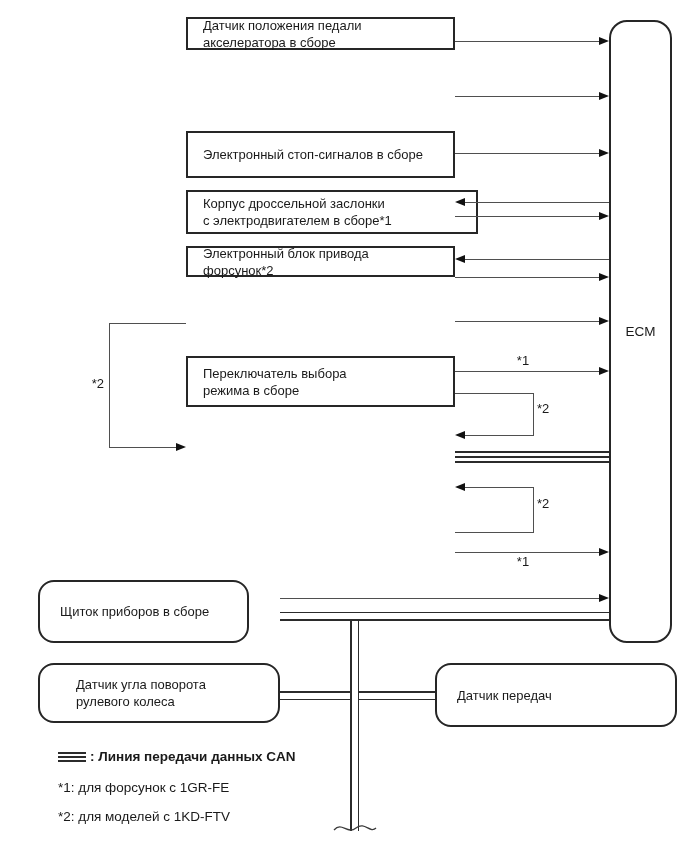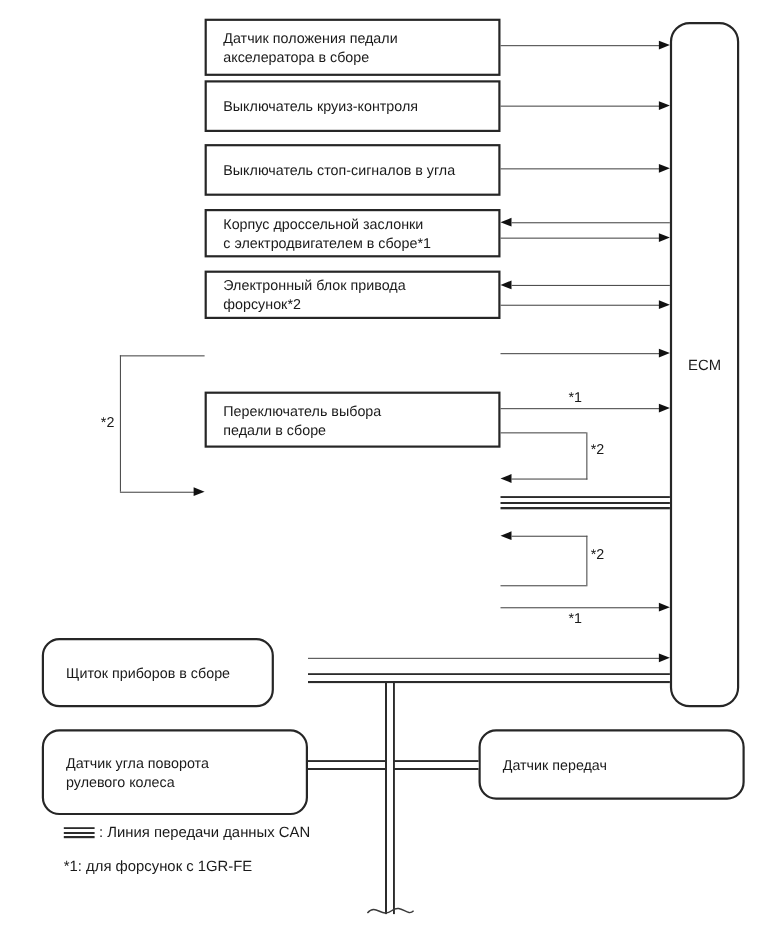--- a/index.html
+++ b/index.html
@@ -31,33 +31,32 @@
 </style>
 </head>
 <body>
 
 <div id="stage">
 
   <div class="ecm" style="left:609px;top:20px;width:63px;height:623px;">
     <span>ECM</span>
   </div>
 
-  <div class="bx" style="left:186px;top:17px;width:269px;height:52px;">Датчик положения педали
+  <div class="bx" style="left:186px;top:17px;width:269px;height:33px;">Датчик положения педали
 акселератора в сборе</div>
-  <div class="bx" style="left:186px;top:73px;width:269px;height:47px;">Выключатель круиз-контроля</div>
-  <div class="bx" style="left:186px;top:131px;width:269px;height:47px;">Выключатель стоп-сигналов в угла</div>
-  <div class="bx" style="left:186px;top:190px;width:269px;height:44px;">Корпус дроссельной заслонки
+  <div class="bx" style="left:186px;top:131px;width:269px;height:47px;">Электронный стоп-сигналов в сборе</div>
+  <div class="bx" style="left:186px;top:190px;width:292px;height:44px;">Корпус дроссельной заслонки
 с электродвигателем в сборе*1</div>
-  <div class="bx" style="left:186px;top:246px;width:269px;height:44px;">Электронный блок привода
+  <div class="bx" style="left:186px;top:246px;width:269px;height:31px;">Электронный блок привода
 форсунок*2</div>
   <div class="bx" style="left:186px;top:356px;width:269px;height:51px;">Переключатель выбора
-педали в сборе</div>
+режима в сборе</div>
 
   <div class="bx rb" style="left:38px;top:580px;width:211px;height:63px;padding-left:20px;">Щиток приборов в сборе</div>
-  <div class="bx rb" style="left:38px;top:663px;width:242px;height:78px;padding-left:20px;">Датчик угла поворота
+  <div class="bx rb" style="left:38px;top:663px;width:242px;height:60px;padding-left:36px;">Датчик угла поворота
 рулевого колеса</div>
   <div class="bx rb" style="left:435px;top:663px;width:242px;height:64px;padding-left:20px;">Датчик передач</div>
 
   <div class="ln" style="left:455px;top:41px;width:146px;"></div>
   <div class="ar" style="left:599px;top:37px;"></div>
 
   <div class="ln" style="left:455px;top:96px;width:146px;"></div>
   <div class="ar" style="left:599px;top:92px;"></div>
 
   <div class="ln" style="left:455px;top:153px;width:146px;"></div>
@@ -109,16 +108,17 @@
 
   <div class="pipeh" style="left:280px;top:691px;width:155px;z-index:1;"></div>
   <div class="pipev" style="left:350px;top:615px;height:216px;z-index:2;"></div>
   <div class="pipeh" style="left:280px;top:612px;width:329px;z-index:3;"></div>
 
   <svg style="position:absolute;left:332px;top:817px;z-index:4;" width="46" height="24" viewBox="0 0 46 24">
     <path d="M2,13 C10,4 15,18 24,11 S38,17 44,11" fill="none" stroke="#3a3a3a" stroke-width="1.3"></path>
   </svg>
 
   <div class="cansym" style="left:58px;top:752px;"></div>
-  <div class="legend-text" style="left:90px;top:749px;">: Линия передачи данных CAN</div>
+  <div class="legend-text" style="left:90px;top:749px;font-weight:bold;">: Линия передачи данных CAN</div>
   <div class="legend-text" style="left:58px;top:780px;">*1: для форсунок с 1GR-FE</div>
+  <div class="legend-text" style="left:58px;top:809px;">*2: для моделей с 1KD-FTV</div>
 
 </div>
 
 </body></html>

